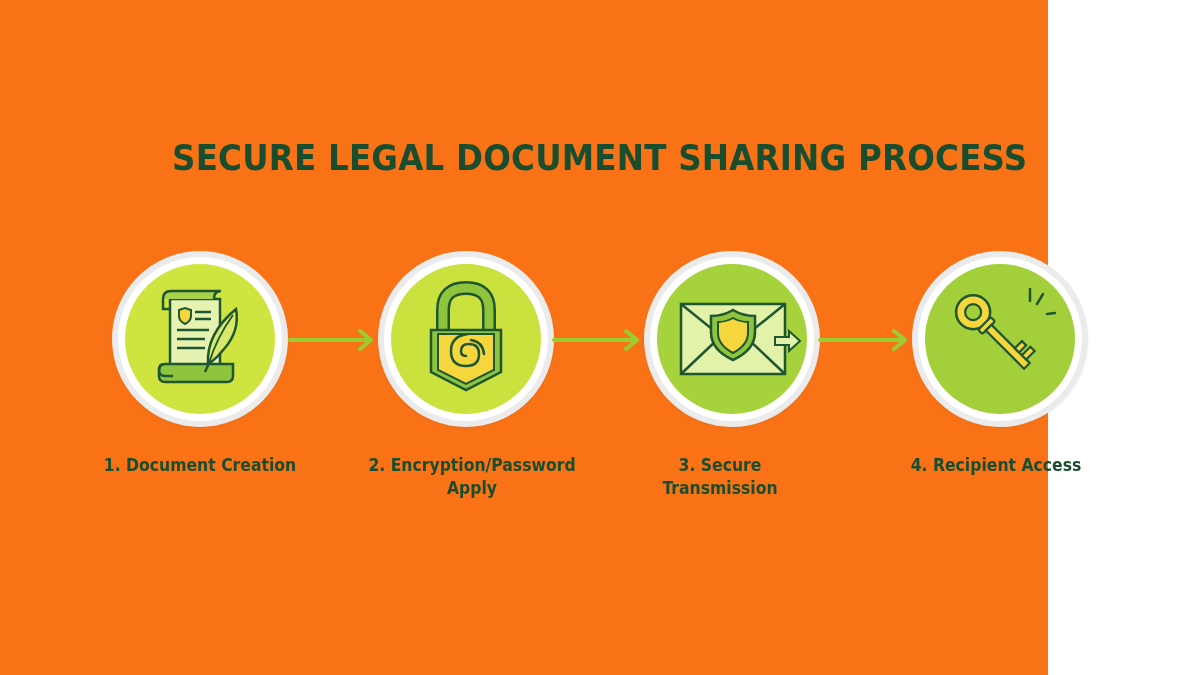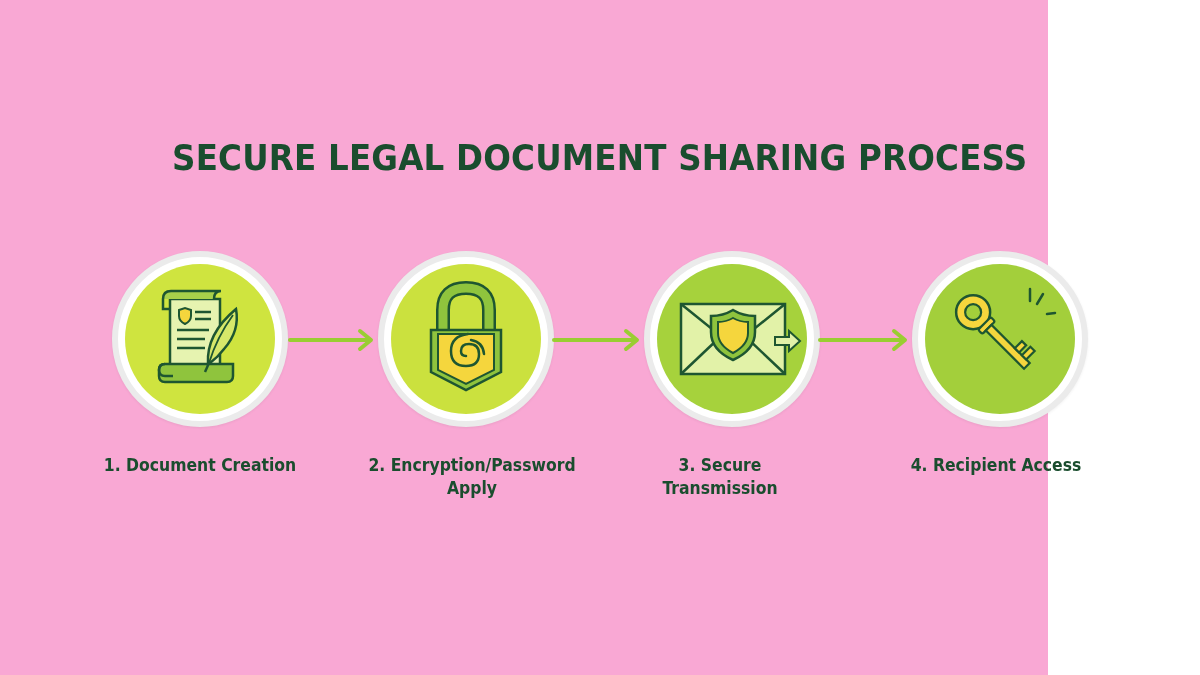--- a/index.html
+++ b/index.html
@@ -8,21 +8,21 @@
       width: 1200px;
       height: 675px;
       background: #ffffff;
       overflow: hidden;
       font-family: "Liberation Sans", "DejaVu Sans", sans-serif;
     }
     .canvas {
       position: relative;
       width: 1048px;
       height: 675px;
-      background: #f9a8d4;
+      background: #f97316;
     }
     .title {
       position: absolute;
       left: 0;
       top: 138px;
       width: 1200px;
       text-align: center;
       font-size: 35px;
       font-weight: 700;
       letter-spacing: 0.2px;

